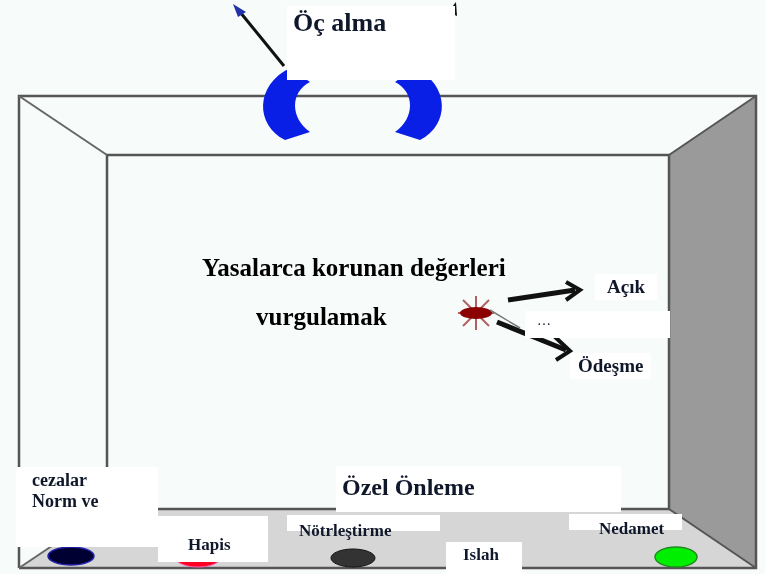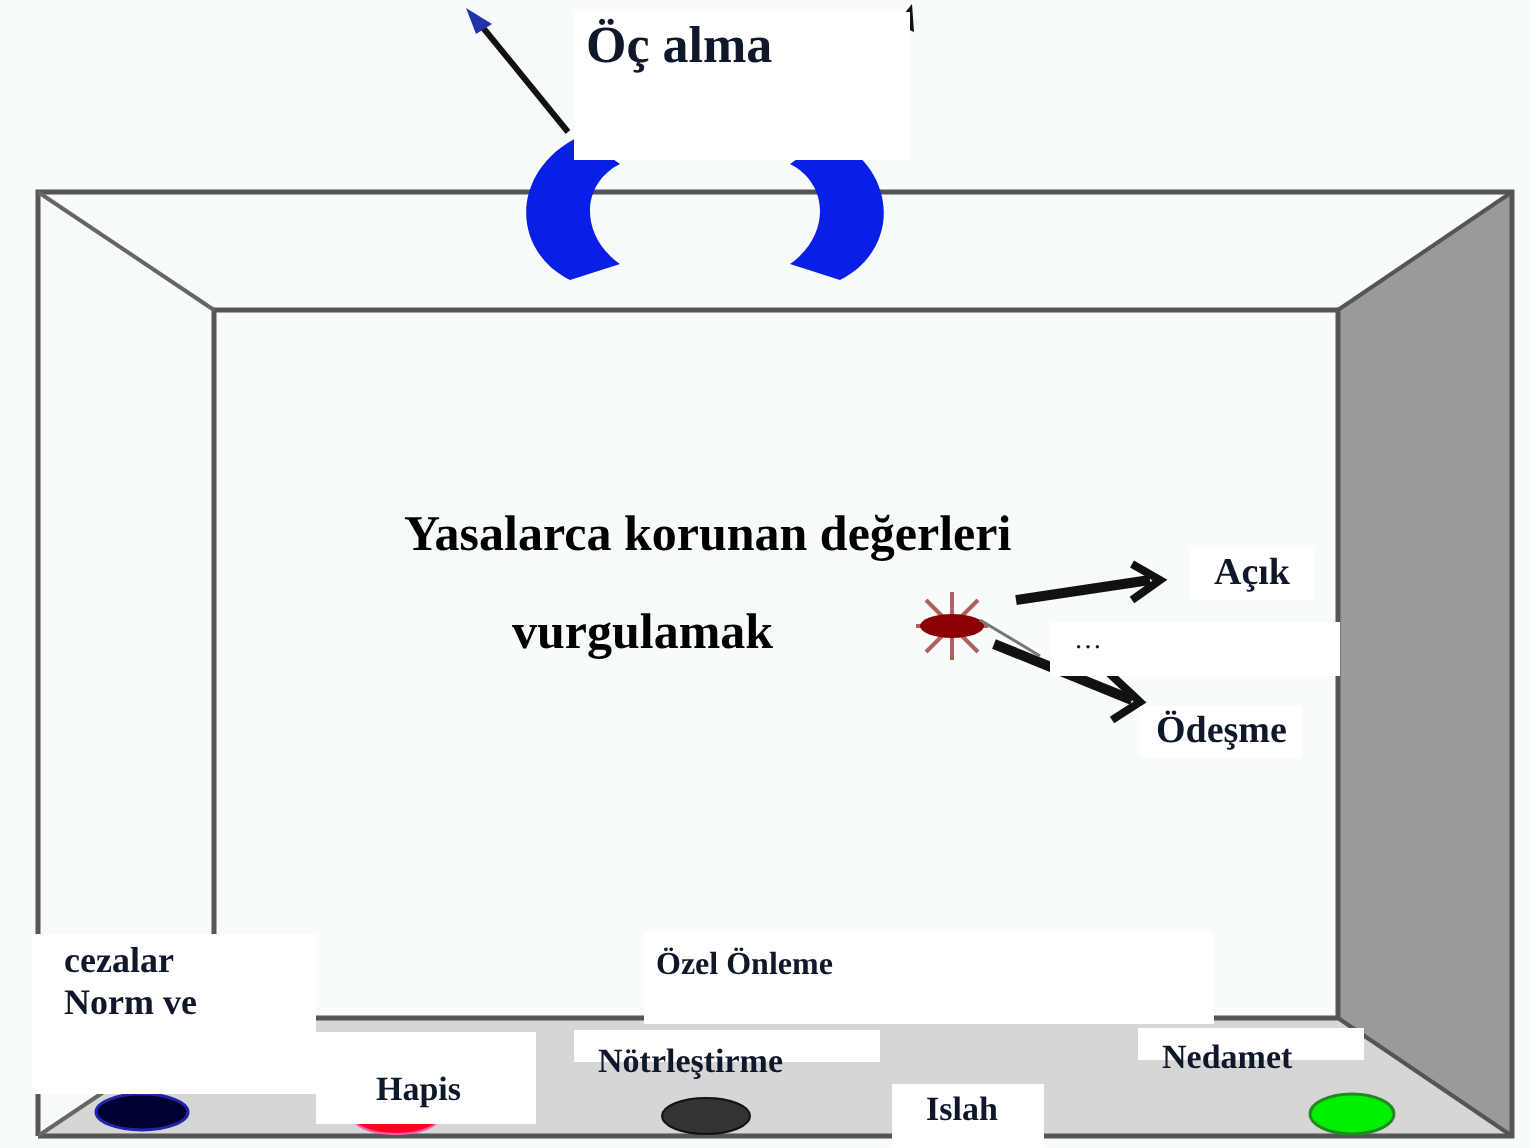--- a/index.html
+++ b/index.html
@@ -64,18 +64,18 @@
 
 <div class="label" style="left:595px;top:274px;padding:2px 12px;font-size:19px;">Açık</div>
 <div class="label" style="left:525px;top:311px;width:145px;height:27px;font-size:14px;padding:2px 12px;box-sizing:border-box;font-weight:normal;">…</div>
 <div class="label" style="left:570px;top:353px;padding:2px 8px;font-size:19px;">Ödeşme</div>
 
 <div class="label" style="left:16px;top:467px;width:142px;height:80px;font-size:15px;padding:3px 12px;box-sizing:border-box;">
   <div style="font-size:18px;padding-left:4px;">cezalar</div>
   <div style="font-size:18px;padding-left:4px;">Norm ve</div>
 </div>
 
-<div class="label" style="left:322px;top:466px;width:285px;height:46px;font-size:16px;padding:8px 6px;box-sizing:border-box;">Özel Önleme</div>
+<div class="label" style="left:336px;top:466px;width:285px;height:46px;font-size:24px;padding:8px 6px;box-sizing:border-box;">Özel Önleme</div>
 
 <div class="label" style="left:158px;top:516px;width:110px;height:46px;font-size:17px;padding:19px 30px;box-sizing:border-box;">Hapis</div>
 <div class="label" style="left:287px;top:515px;width:153px;height:16px;font-size:17px;padding:6px 12px;box-sizing:border-box;">Nötrleştirme</div>
 <div class="label" style="left:446px;top:542px;width:76px;height:40px;font-size:17px;padding:3px 17px;box-sizing:border-box;">Islah</div>
-<div class="label" style="left:569px;top:514px;width:113px;height:16px;font-size:17px;padding:5px 12px;box-sizing:border-box;">Nedamet</div>
+<div class="label" style="left:569px;top:514px;width:113px;height:16px;font-size:17px;padding:5px 30px;box-sizing:border-box;">Nedamet</div>
 
 </body></html>

